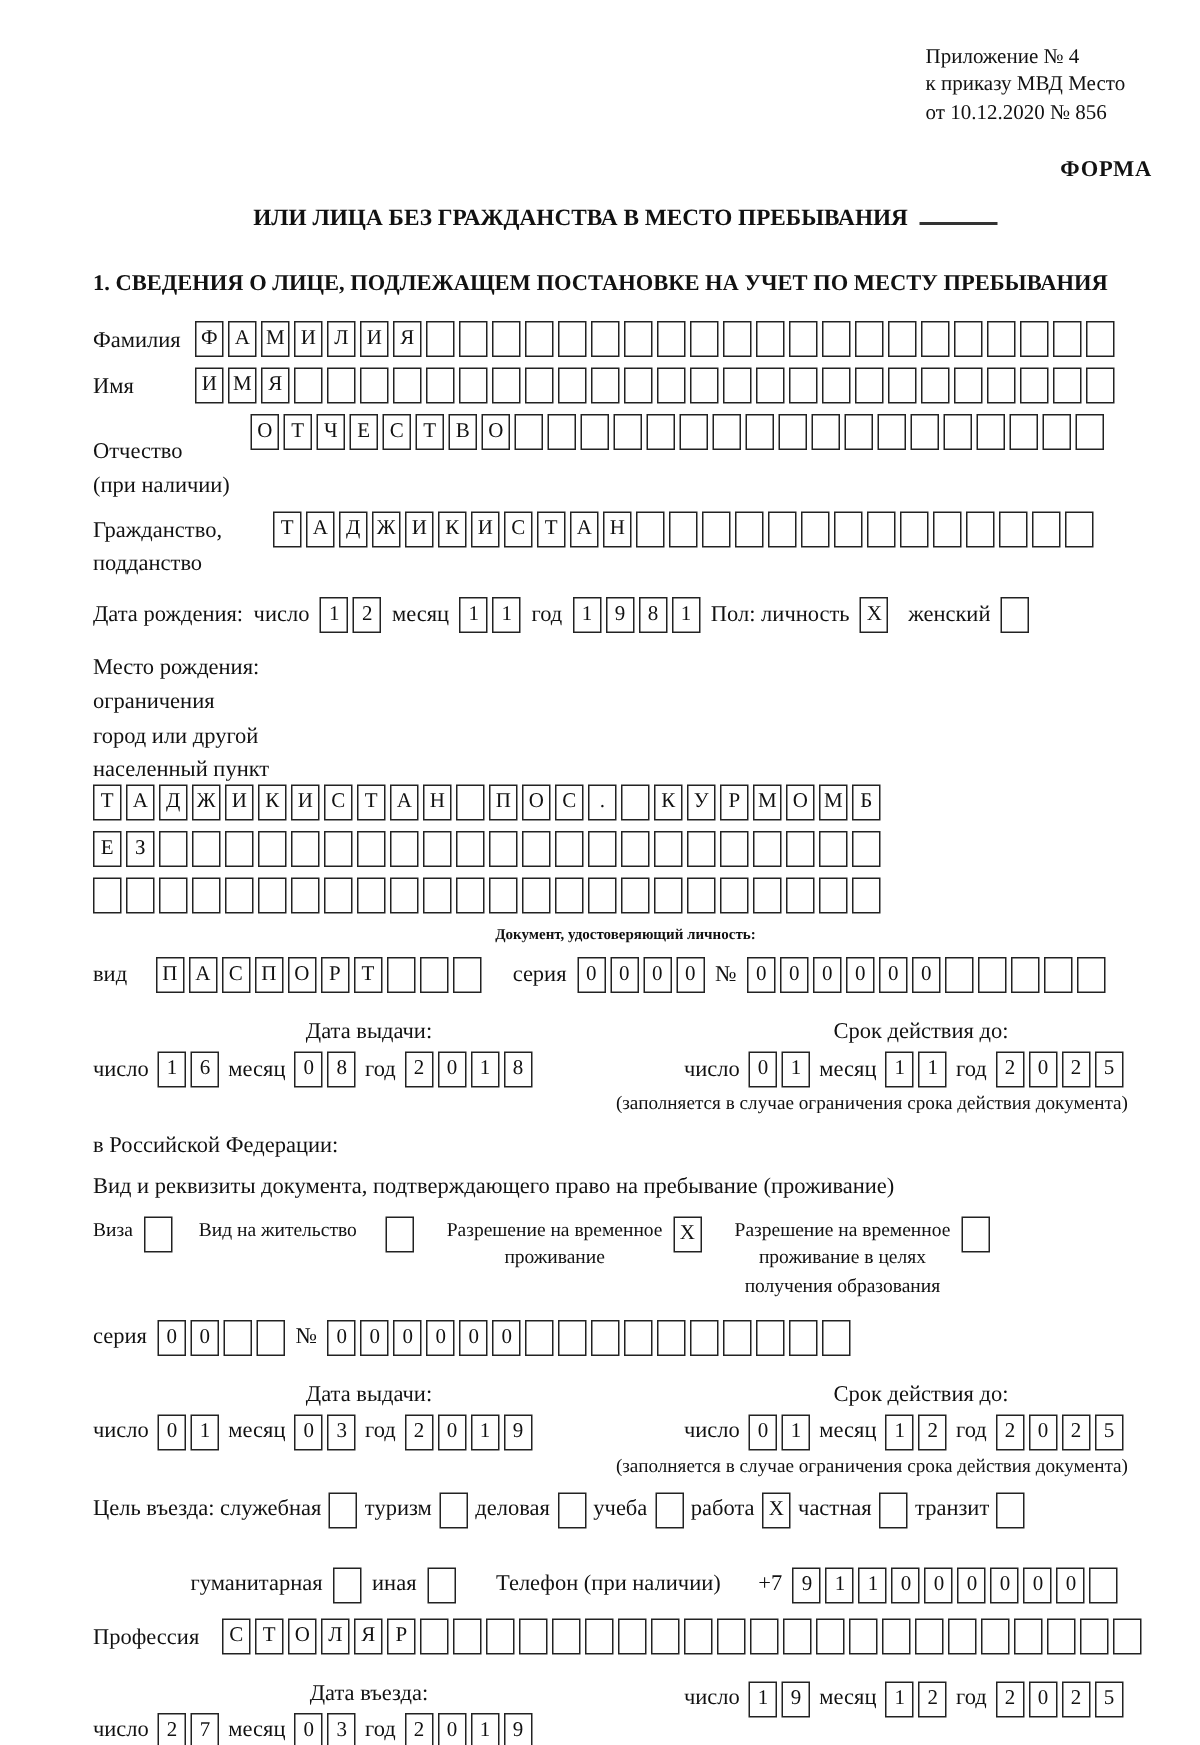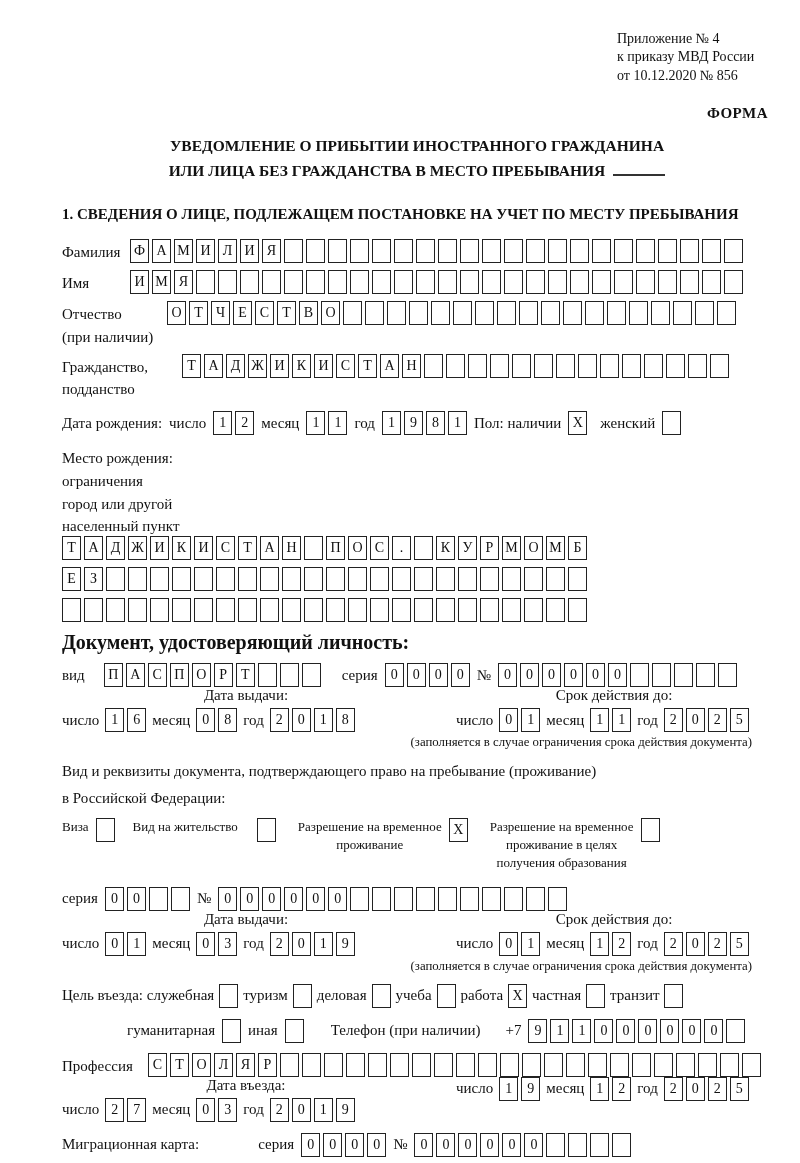--- a/index.html
+++ b/index.html
@@ -17,57 +17,56 @@
   .sec-head{margin-top:22px;font-weight:bold;font-size:15px;}
   .row{display:flex;align-items:flex-start;margin-top:7px;}
   .lbl{font-size:15px;line-height:1.25;padding-top:4px;flex:none;}
   .cells{display:flex;gap:3px;flex:none;}
   .cell{
     width:19px;height:24px;box-sizing:border-box;border:1.6px solid #222;
     display:flex;align-items:center;justify-content:center;
     font-size:14px;flex:none;background:#fff;
   }
   .w68{width:68px;}
-  .w105{width:105px;}
+  .w105{width:105px;margin-top:12px;}
   .w120{width:120px;}
   .w148{width:148px;}
   .lblcol{flex:none;}
   .lblcol .lbl{display:block;padding-top:4px;}
   .stackrows .cells{margin-bottom:7px;}
-  .center-bold{font-weight:bold;font-size:20px;margin-top:8px;}
+  .center-bold{text-align:center;font-weight:bold;font-size:10px;margin-top:8px;}
   .inline{display:flex;align-items:center;gap:7px;margin-top:9px;flex-wrap:nowrap;}
   .inline .lbl{padding-top:0;}
-  .dates{display:flex;margin-top:0;}
+  .dates{display:flex;margin-top:18px;}
   .dcol-l{width:368px;flex:none;}
   .dcol-r{flex:1;padding-left:26px;}
   .dhead{text-align:center;font-size:15px;margin-bottom:4px;}
   .dflds{display:flex;align-items:center;gap:6px;}
   .dflds .lbl{padding-top:0;}
   .note{text-align:right;font-size:12.8px;margin-top:3px;padding-right:20px;}
   .para{font-size:15px;line-height:1.8;margin-top:8px;}
   .cbrow{display:flex;align-items:flex-start;margin-top:6px;}
   .cbitem{display:flex;align-items:flex-start;gap:7px;}
   .cbtext{font-size:13px;line-height:1.4;text-align:center;}
   .gap18{margin-left:18px;}
   .gap22{margin-left:22px;}
 </style>
 </head>
 <body>
 
 <div class="page">
 
   <div class="appendix">
     <div>Приложение № 4</div>
-    <div>к приказу МВД России</div>
+    <div>к приказу МВД Место</div>
     <div>от 10.12.2020 № 856</div>
   </div>
   <div class="forma">ФОРМА</div>
 
   <div class="title">
-    <div>УВЕДОМЛЕНИЕ О ПРИБЫТИИ ИНОСТРАННОГО ГРАЖДАНИНА</div>
     <div><span>ИЛИ ЛИЦА БЕЗ ГРАЖДАНСТВА В МЕСТО ПРЕБЫВАНИЯ</span><span class="blank-line"></span></div>
   </div>
 
   <div class="sec-head">1. СВЕДЕНИЯ О ЛИЦЕ, ПОДЛЕЖАЩЕМ ПОСТАНОВКЕ НА УЧЕТ ПО МЕСТУ ПРЕБЫВАНИЯ</div>
 
   <div class="row" style="margin-top:16px;">
     <span class="lbl w68">Фамилия</span>
     <span class="cells">
         <span class="cell">Ф</span>
         <span class="cell">А</span>
@@ -215,21 +214,21 @@
         <span class="cell">1</span>
         <span class="cell">1</span>
       </span>
     <span class="lbl">год</span>
     <span class="cells">
         <span class="cell">1</span>
         <span class="cell">9</span>
         <span class="cell">8</span>
         <span class="cell">1</span>
       </span>
-    <span class="lbl">Пол: наличии</span>
+    <span class="lbl">Пол: личность</span>
     <span class="cells">
         <span class="cell">X</span>
       </span>
     <span class="lbl" style="margin-left:6px;">женский</span>
     <span class="cells">
         <span class="cell"></span>
       </span>
   </div>
 
   <div class="row" style="margin-top:10px;flex-direction:column;">
@@ -402,22 +401,22 @@
             <span class="cell">0</span>
             <span class="cell">2</span>
             <span class="cell">5</span>
           </span>
       </div>
     </div>
   </div>
   <div class="note">(заполняется в случае ограничения срока действия документа)</div>
 
   <div class="para">
+    <div>в Российской Федерации:</div>
     <div>Вид и реквизиты документа, подтверждающего право на пребывание (проживание)</div>
-    <div>в Российской Федерации:</div>
   </div>
 
   <div class="cbrow">
     <div class="cbitem">
       <span class="cbtext">Виза</span>
       <span class="cells">
           <span class="cell"></span>
         </span>
     </div>
     <div class="cbitem gap18">
@@ -548,21 +547,21 @@
     <span class="lbl">частная</span>
     <span class="cells">
         <span class="cell"></span>
       </span>
     <span class="lbl">транзит</span>
     <span class="cells">
         <span class="cell"></span>
       </span>
   </div>
 
-  <div class="inline" style="margin-left:65px;margin-top:11px;">
+  <div class="inline" style="margin-left:65px;margin-top:26px;">
     <span class="lbl">гуманитарная</span>
     <span class="cells">
         <span class="cell"></span>
       </span>
     <span class="lbl">иная</span>
     <span class="cells">
         <span class="cell"></span>
       </span>
     <span class="lbl" style="margin-left:20px;">Телефон (при наличии)</span>
     <span class="lbl" style="margin-left:18px;">+7</span>

